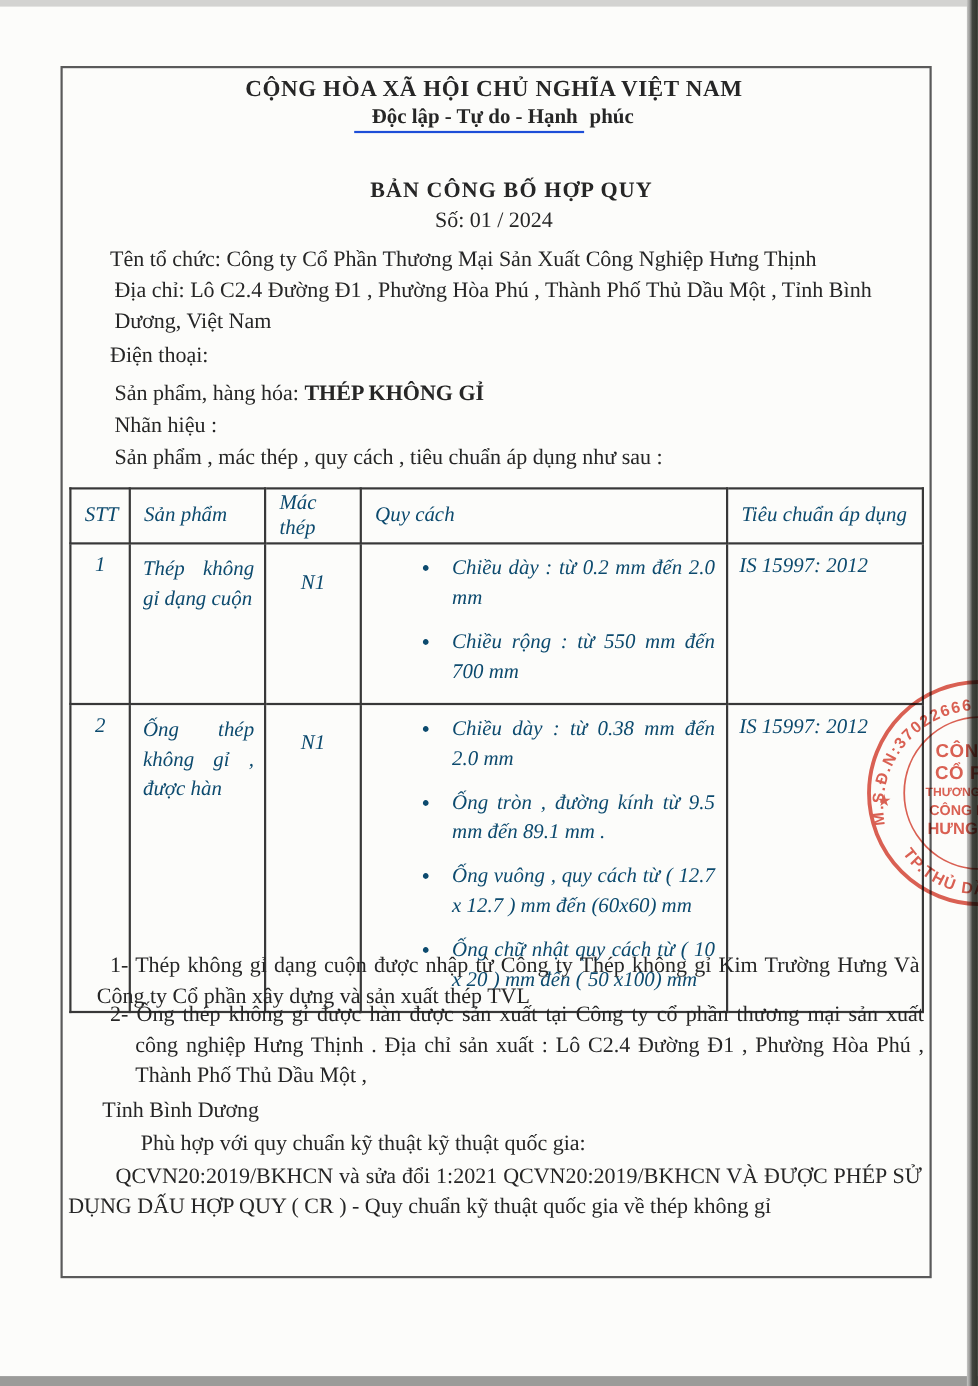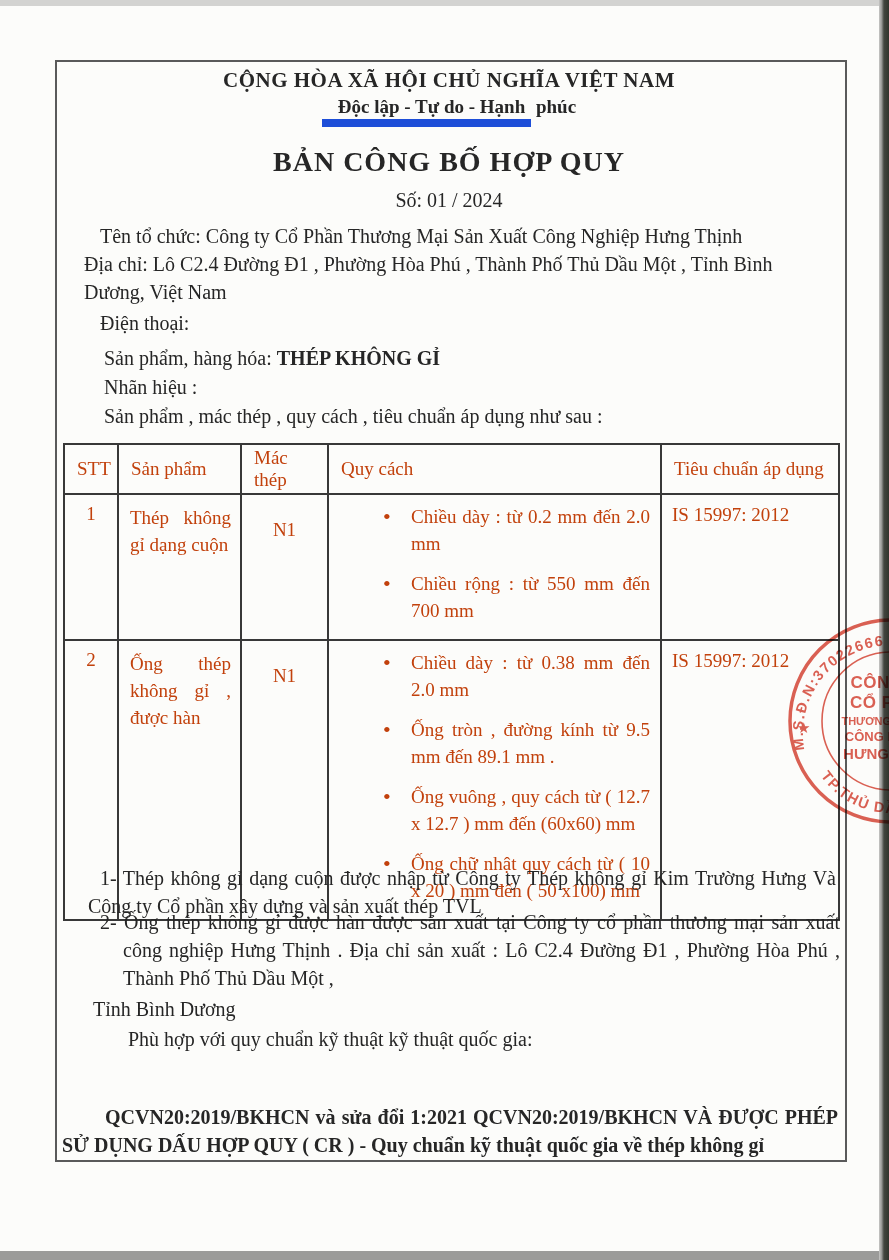--- a/index.html
+++ b/index.html
@@ -13,57 +13,57 @@
   .band-top{left:0;top:0;width:889px;height:6px;background:#d3d3d1;}
   .band-right{right:0;top:0;width:10px;height:1260px;
     background:linear-gradient(to right,#c7c7c5 0,#9a9a98 25%,#42453f 50%,#31342c 100%);}
   .band-bottom{left:0;bottom:0;width:889px;height:9px;background:#9b9b99;}
   
   .frame{left:55px;top:60px;width:792px;height:1102px;border:2px solid #5a5a5a;box-sizing:border-box;background:transparent;}
 
   .centered{left:55px;width:788px;text-align:center;}
   .nat-title{top:68px;font-size:21px;font-weight:bold;letter-spacing:.5px;}
   .motto{top:96px;font-size:19px;font-weight:bold;}
-  .motto-u{border-bottom:8px solid #1d4ed8;padding:0 6px 2px 16px;}
-  .doc-title{top:146px;font-size:28px;font-weight:bold;letter-spacing:1px;margin:0;}
+  .motto-u{border-bottom:2px solid #1d4ed8;padding:0 6px 2px 16px;}
+  .doc-title{top:146px;font-size:20px;font-weight:bold;letter-spacing:1px;margin:16px;}
   .doc-number{top:189px;font-size:20px;}
 
   .info{font-size:20px;margin:0;line-height:28px;}
   .p-org{left:100px;top:222px;width:745px;}
-  .p-addr{left:84px;top:250px;width:745px;}
+  .p-addr{left:104px;top:250px;width:745px;}
   .p-phone{left:100px;top:309px;}
   .p-product{left:104px;top:344px;}
   .p-brand{left:104px;top:373px;text-align:right;}
   .p-intro{left:104px;top:402px;}
   .bold{font-weight:bold;}
 
   
   table.spec{left:63px;top:443px;border-collapse:collapse;table-layout:fixed;width:775px;
-    font-size:19px;color:#c2410c;}
+    font-size:19px;color:#0c4a6e;font-style:italic;}
   table.spec th,table.spec td{border:2px solid #383838;vertical-align:top;overflow:hidden;}
   table.spec th{font-weight:normal;text-align:left;height:39px;vertical-align:middle;
     padding:2px 4px 2px 12px;font-size:19px;}
   th.c-stt,td.c-stt{text-align:center;padding:8px 2px 2px 2px;}
   td.c-sp{padding:9px 9px 4px 11px;text-align:justify;line-height:27px;border-radius:10px;}
   th.c-mt{padding-left:14px;}
   td.c-mt{text-align:center;padding-top:24px;}
   td.c-qc{padding:2px 10px 2px 16px;}
   td.c-tc{padding:9px 4px 2px 10px;}
   tr.r1{height:101px;}
   tr.r2{height:230px;}
   ul.specs{margin:6px 0 0 0;padding:0;list-style:none;}
   ul.specs li{position:relative;margin:0 0 13px 66px;padding:0;text-align:justify;line-height:27px;}
   ul.specs li::before{content:"\2022";position:absolute;left:-28px;top:0;font-size:22px;}
 
   .note{font-size:20px;line-height:28px;margin:0;}
   .fn1{left:88px;top:864px;width:748px;text-indent:12px;text-align:justify;}
   .fn2{left:88px;top:908px;width:752px;padding-left:35px;text-indent:-23px;text-align:justify;box-sizing:border-box;}
   .tinh{left:93px;top:995px;}
   .phuhop{left:88px;top:1025px;margin-left:40px;}
-  .qcvn{left:62px;top:1103px;width:776px;text-indent:43px;text-align:justify;font-weight:bold;}
+  .qcvn{left:62px;top:1055px;width:776px;text-indent:43px;text-align:justify;}
 
   
   .stamp{left:786px;top:616px;width:210px;height:210px;opacity:.88;mix-blend-mode:multiply;
     font-family:"Liberation Sans","DejaVu Sans",sans-serif;}
   .stamp svg{position:absolute;left:0;top:0;}
   .stamp text{fill:#d84b3c;font-weight:bold;font-size:14.5px;letter-spacing:1.5px;
     font-family:"Liberation Sans","DejaVu Sans",sans-serif;}
   .stamp-center{position:absolute;left:0;top:57px;width:210px;text-align:center;
     color:#d84b3c;font-weight:bold;line-height:1.18;}
   .sc-1,.sc-2{font-size:17px;letter-spacing:.5px;}

